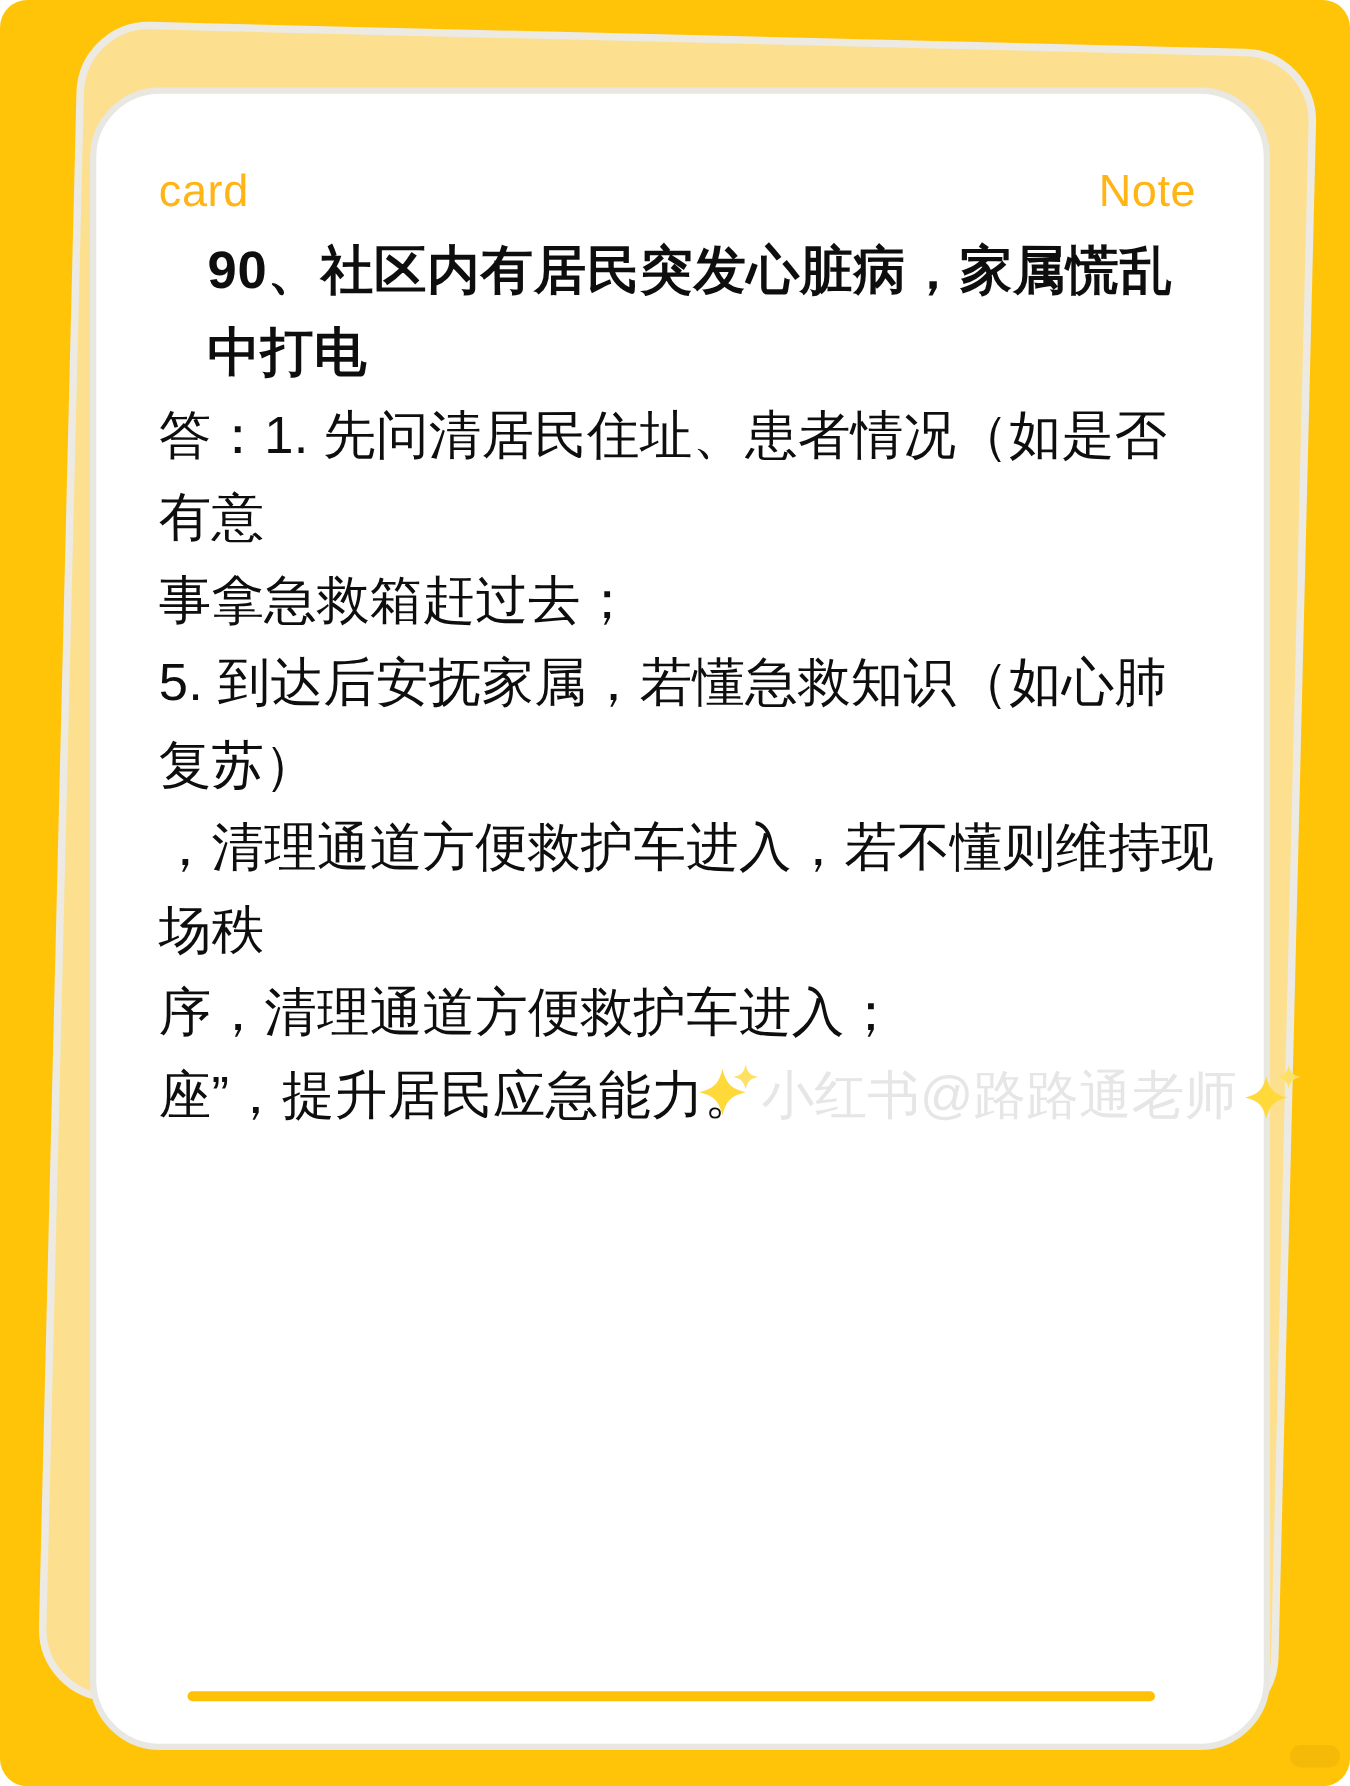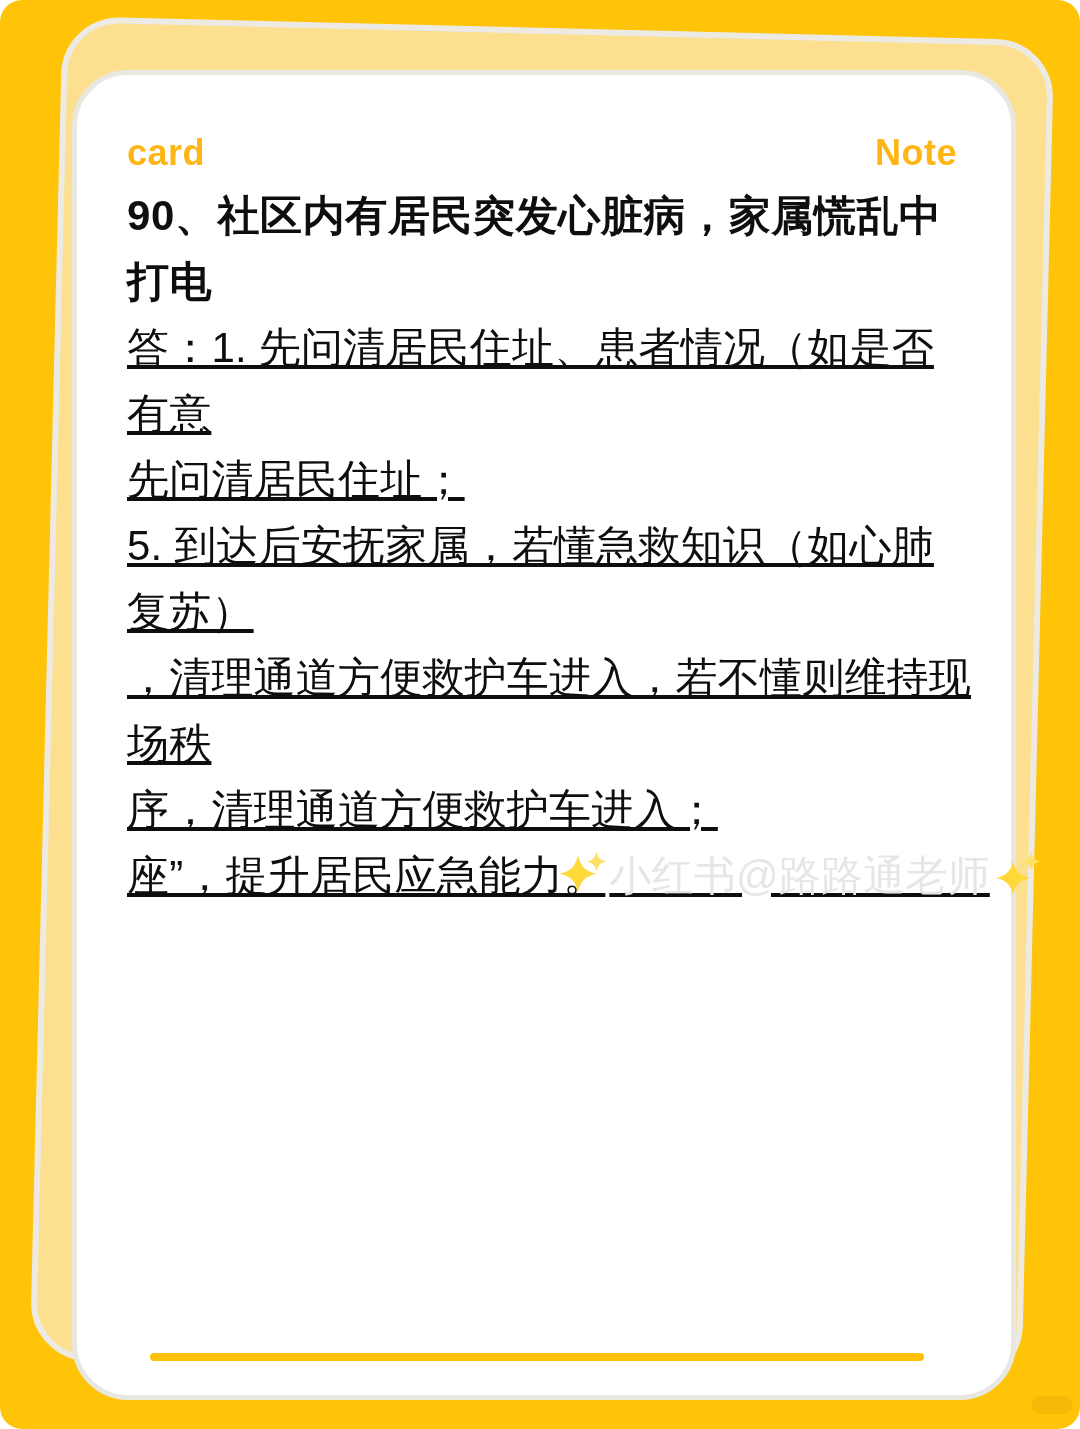--- a/index.html
+++ b/index.html
@@ -45,37 +45,37 @@
   .card-header{
     position:absolute;
     left:127px; top:132px;
     width:830px;
     display:flex;
     justify-content:space-between;
     align-items:flex-start;
   }
   .header-label{
     font-size:36px;
-    font-weight:700;
+    font-weight:400;
     color:#FFB515;
     letter-spacing:0.5px;
   }
 
   
   .text-block{
     position:absolute;
     left:127px; top:183px;
     width:845px;
     font-size:42px;
     line-height:66px;
     color:#0E0E0E;
     letter-spacing:0.2px;
   }
-  .q-line{ font-weight:700; letter-spacing:0.6px; }
-  .a-line{ font-weight:400;text-decoration:underline; }
+  .q-line{ font-weight:700; letter-spacing:0.6px;margin-left:39px; }
+  .a-line{ font-weight:400; }
 
   .last-line{ white-space:nowrap; }
 
   .watermark{
     color:#E6E6E6;
     font-weight:400;
     margin-left:2px;
   }
 
   .sparkle{
@@ -116,21 +116,21 @@
   <div class="card"></div>
 
   <div class="card-header">
     <span class="header-label">card</span>
     <span class="header-label">Note</span>
   </div>
 
   <div class="text-block">
     <div class="q-line">90、社区内有居民突发心脏病，家属慌乱中打电</div>
     <div class="a-line">答：1. 先问清居民住址、患者情况（如是否有意</div>
-    <div class="a-line">先问清居民住址；</div>
+    <div class="a-line">事拿急救箱赶过去；</div>
     <div class="a-line">5. 到达后安抚家属，若懂急救知识（如心肺复苏）</div>
     <div class="a-line">，清理通道方便救护车进入，若不懂则维持现场秩</div>
     <div class="a-line">序，清理通道方便救护车进入；</div>
     <div class="a-line last-line">
       <span>座”，提升居民应急能力。</span><span class="sparkle overlap"><svg viewBox="0 0 48 48" width="48" height="48" aria-hidden="true">
           <path d="M19 5 C21.6 16.5 26 21 37.5 23.8 C26 26.5 21.6 31 19 42.5 C16.4 31 12 26.5 0.5 23.8 C12 21 16.4 16.5 19 5 Z" fill="#FFD83A"></path>
           <path d="M37.5 1.5 C38.8 7.8 41.2 10.2 47.5 11.5 C41.2 12.8 38.8 15.2 37.5 21.5 C36.2 15.2 33.8 12.8 27.5 11.5 C33.8 10.2 36.2 7.8 37.5 1.5 Z" fill="#FFE066"></path>
         </svg></span><span class="watermark">小红书@路路通老师</span><span class="sparkle trail"><svg viewBox="0 0 48 48" width="48" height="48" aria-hidden="true">
           <path d="M19 11 C21.4 21.5 25.5 25.6 36 28 C25.5 30.4 21.4 34.5 19 45 C16.6 34.5 12.5 30.4 2 28 C12.5 25.6 16.6 21.5 19 11 Z" fill="#FFD83A"></path>
           <path d="M37 2 C38.2 8 40.5 10.3 46.5 11.5 C40.5 12.7 38.2 15 37 21 C35.8 15 33.5 12.7 27.5 11.5 C33.5 10.3 35.8 8 37 2 Z" fill="#FFE066"></path>

